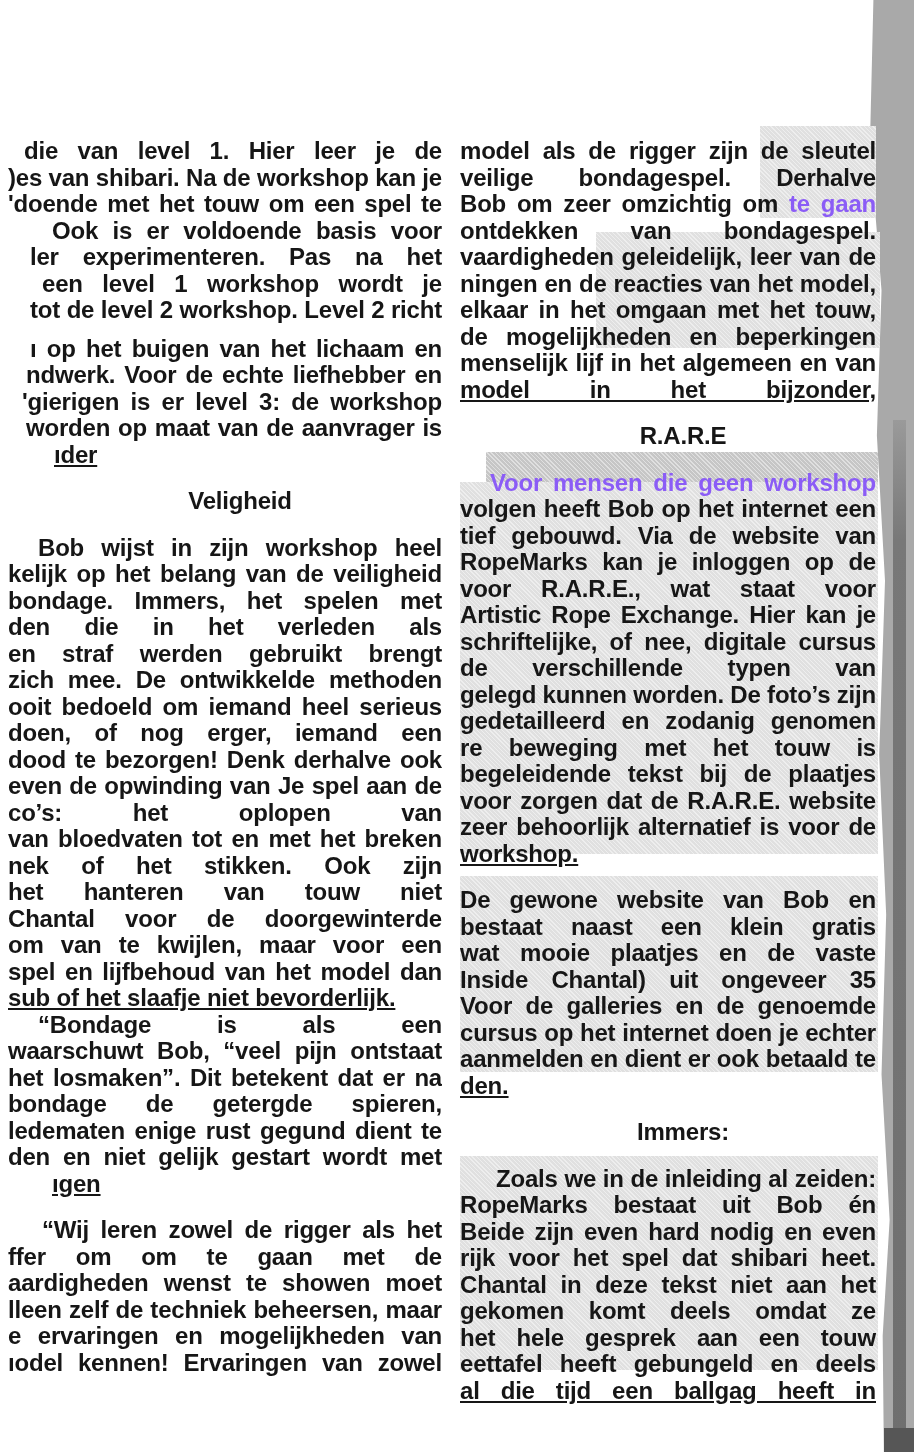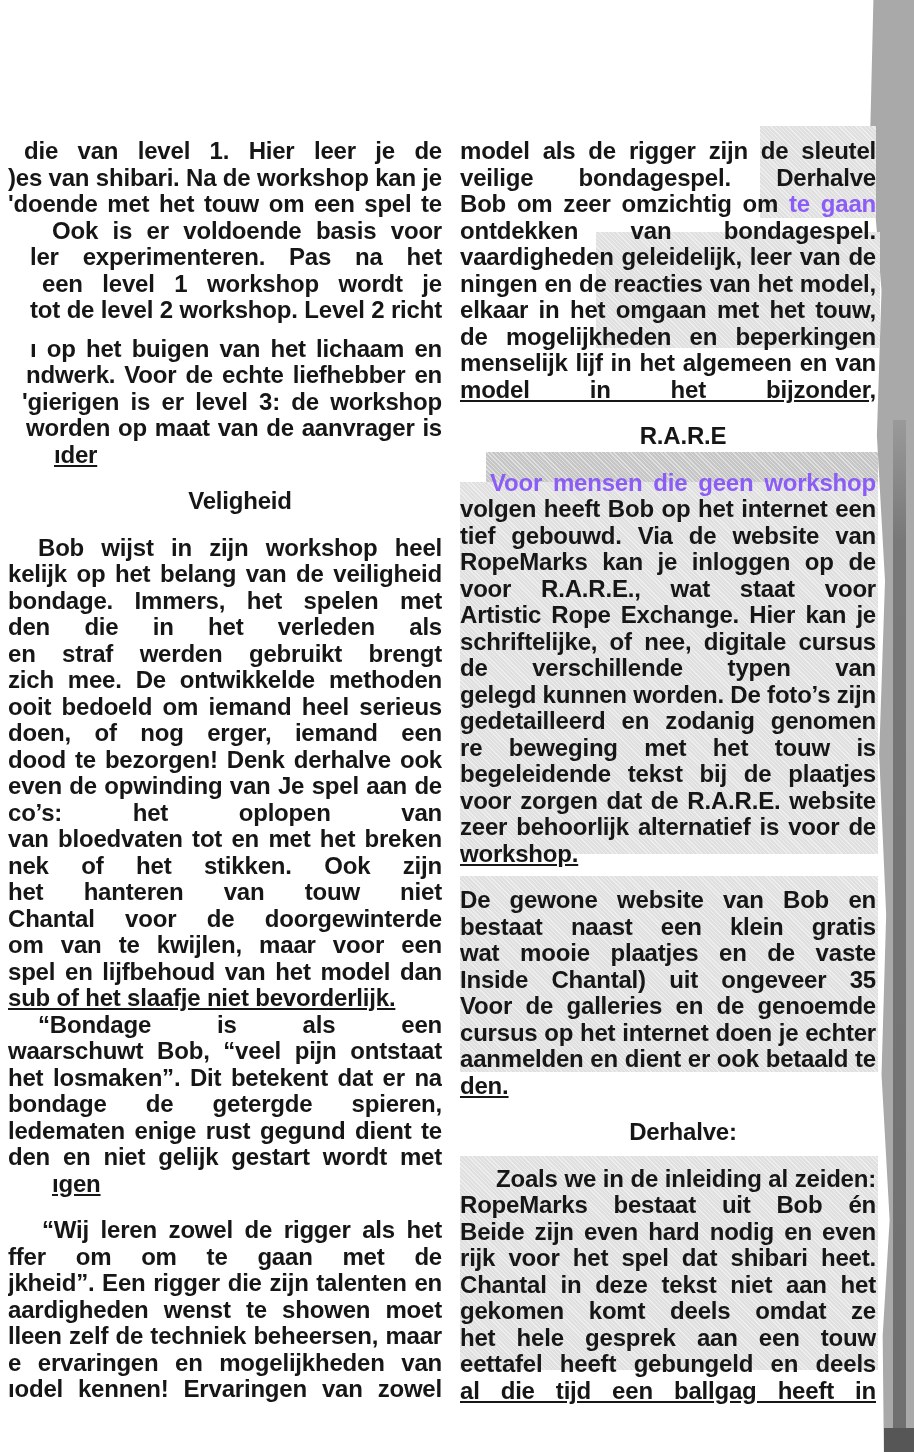--- a/index.html
+++ b/index.html
@@ -111,21 +111,20 @@
         <div class="ln"><span>waarschuwt Bob, “veel pijn ontstaat pas na</span></div>
         <div class="ln"><span>het losmaken”. Dit betekent dat er na een</span></div>
         <div class="ln"><span>bondage de getergde spieren, gewrichten en</span></div>
         <div class="ln"><span>ledematen enige rust gegund dient te wor-</span></div>
         <div class="ln"><span>den en niet gelijk gestart wordt met rekoefe-</span></div>
         <div class="ln end" style="padding-left: 44px;"><span>ıgen</span></div>
       </div>
     <div class="para gap">
         <div class="ln" style="padding-left: 34px;"><span>“Wij leren zowel de rigger als het slacht-</span></div>
         <div class="ln"><span>ffer om om te gaan met de verantwoorde-</span></div>
-        <div class="ln"><span>jkheid”. Een rigger die zijn talenten en</span></div>
         <div class="ln"><span>aardigheden wenst te showen moet niet</span></div>
         <div class="ln"><span>lleen zelf de techniek beheersen, maar ook</span></div>
         <div class="ln"><span>e ervaringen en mogelijkheden van zijn</span></div>
         <div class="ln"><span>ıodel kennen! Ervaringen van zowel het</span></div>
       </div>
   </div>
 
   <div class="col col-right">
     <div class="para">
         <div class="ln"><span>model als de rigger zijn de sleutel van </span><span class="fd">het</span></div>
@@ -160,21 +159,21 @@
     <div class="para gap">
         <div class="ln" style=""><span>De gewone website van Bob en Chantal</span></div>
         <div class="ln"><span>bestaat naast een klein gratis gedeelte (met</span></div>
         <div class="ln"><span>wat mooie plaatjes en de vaste rubriek</span></div>
         <div class="ln"><span>Inside Chantal) uit ongeveer 35 galleries.</span></div>
         <div class="ln"><span>Voor de galleries en de genoemde R.A.R.E.</span></div>
         <div class="ln"><span>cursus op het internet doen je echter je wel</span></div>
         <div class="ln"><span>aanmelden en dient er ook betaald te wor-</span></div>
         <div class="ln end"><span>den.</span></div>
       </div>
-    <div class="heading">Derhalve:</div>
+    <div class="heading">Immers:</div>
     <div class="para">
         <div class="ln" style="padding-left: 36px;"><span>Zoals we in de inleiding al zeiden:</span></div>
         <div class="ln"><span>RopeMarks bestaat uit Bob én Chantal.</span></div>
         <div class="ln"><span>Beide zijn even hard nodig en even belang-</span></div>
         <div class="ln"><span>rijk voor het spel dat shibari heet. Dat</span></div>
         <div class="ln"><span>Chantal in deze tekst niet aan het woord is</span></div>
         <div class="ln"><span>gekomen komt deels omdat ze gedurende</span></div>
         <div class="ln"><span>het hele gesprek aan een touw boven de</span></div>
         <div class="ln"><span>eettafel heeft gebungeld en deels omdat ze</span></div>
         <div class="ln end"><span>al die tijd een ballgag heeft in gehad...</span></div>

